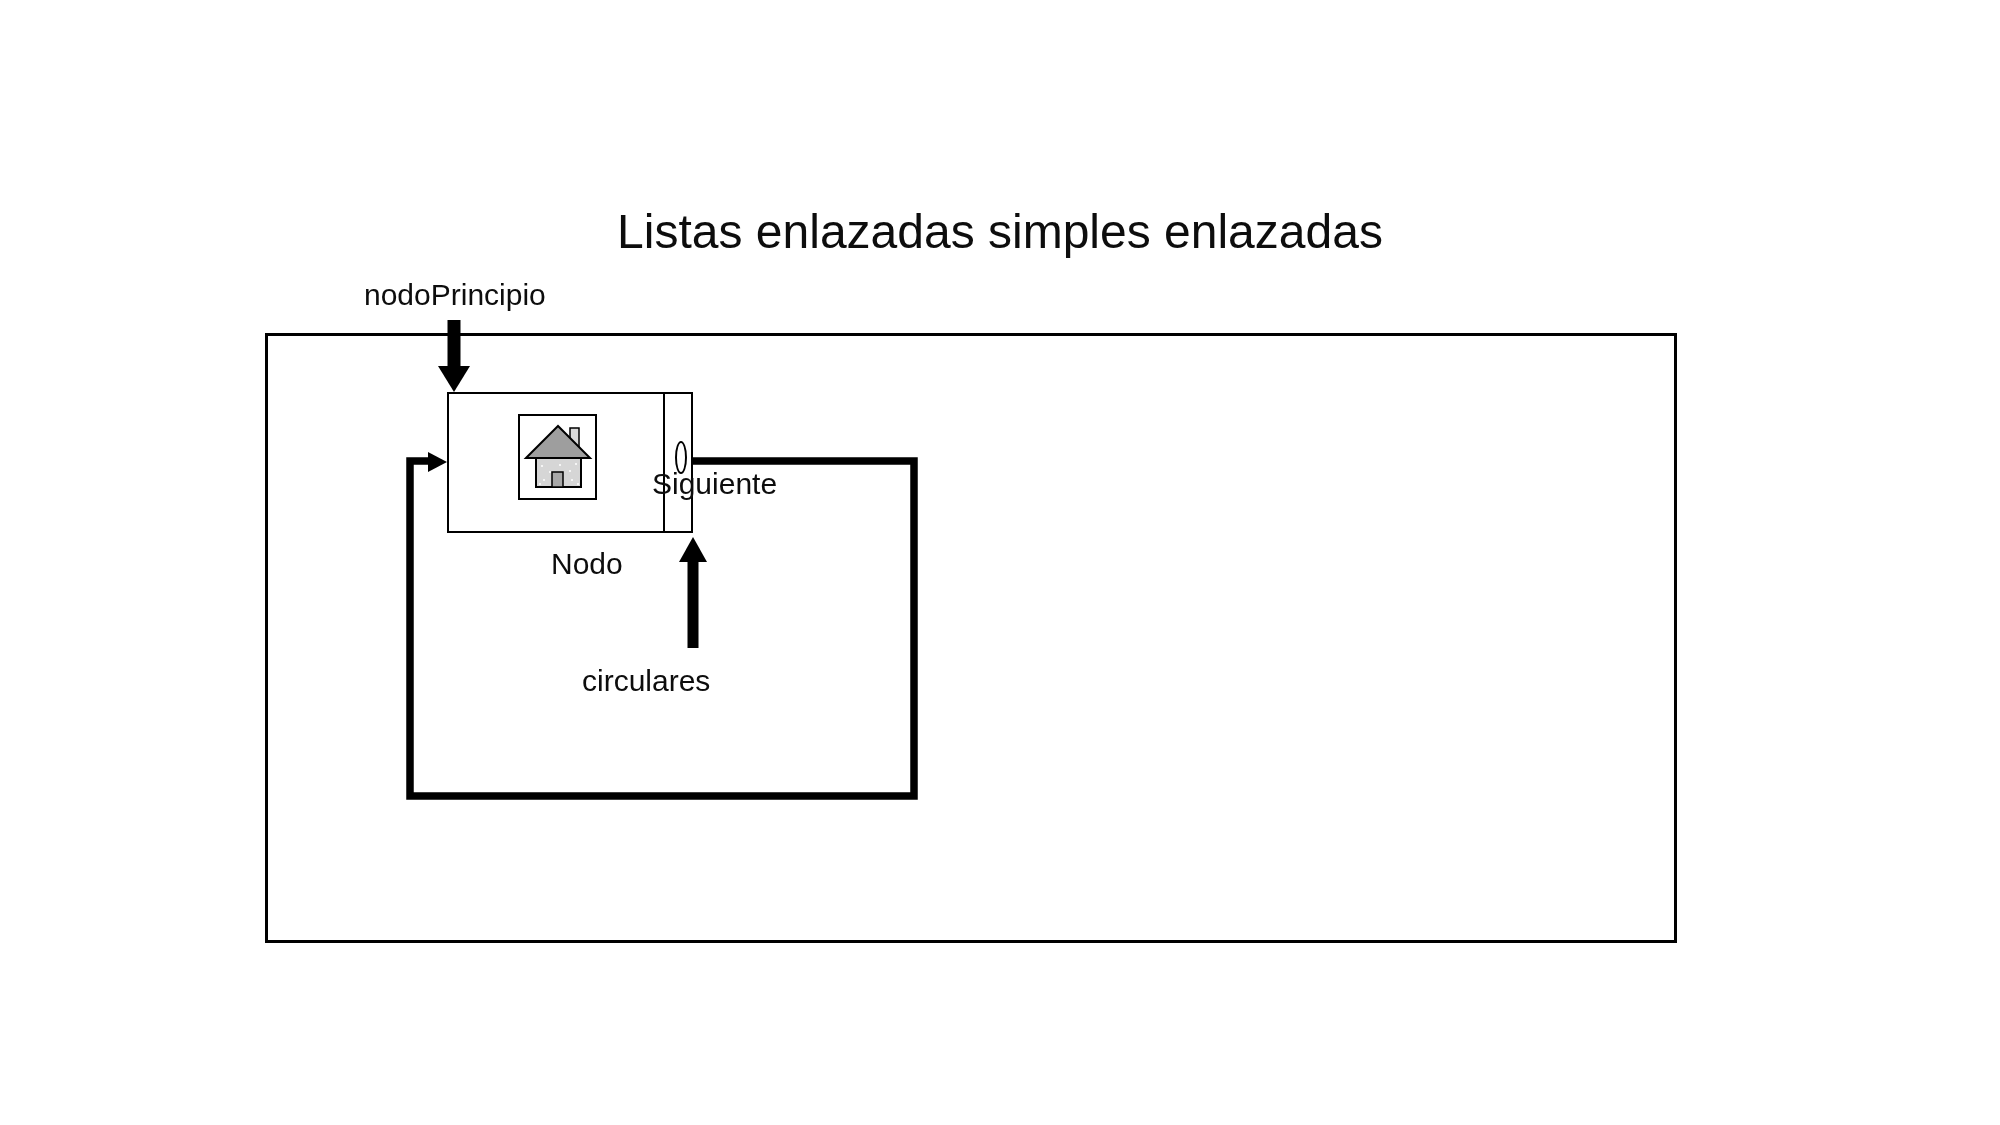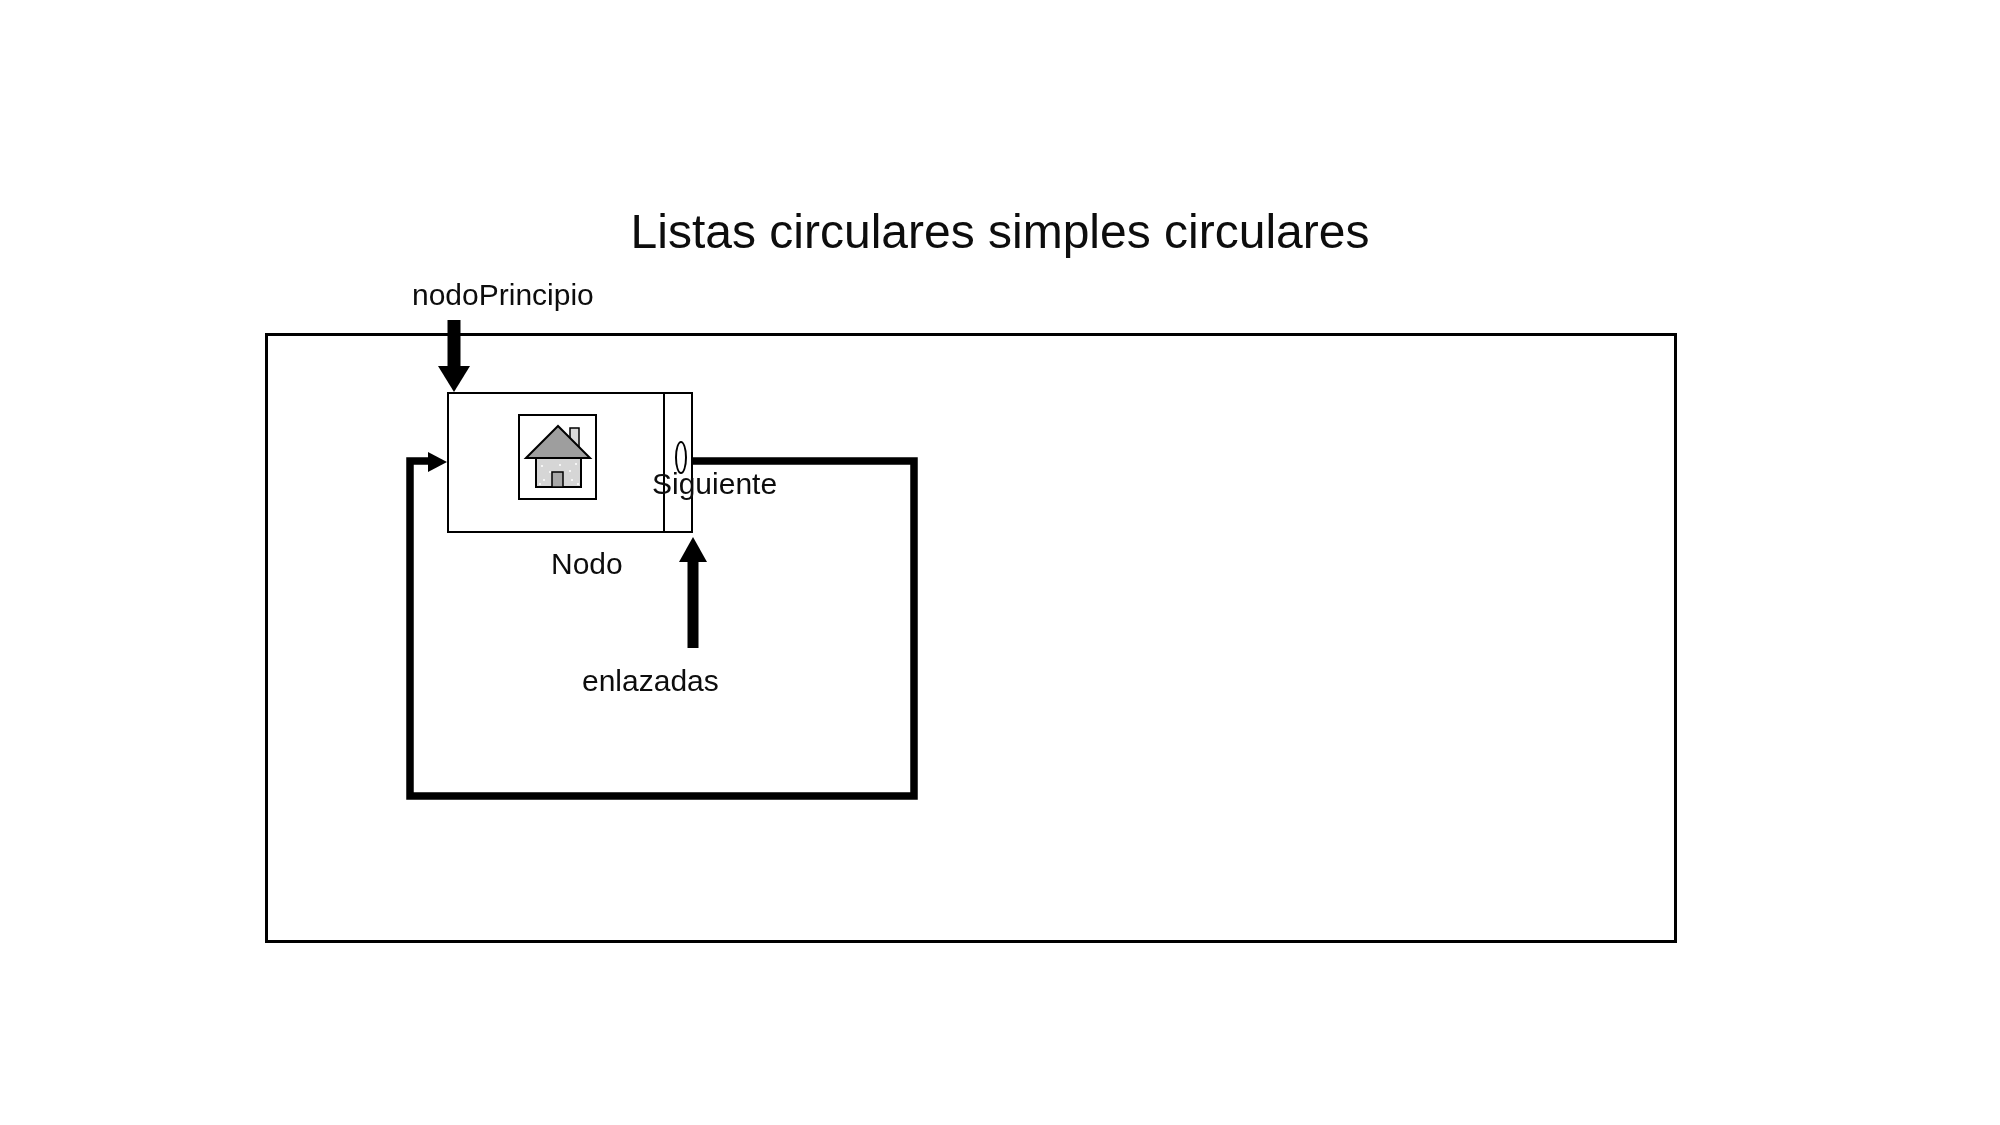--- a/index.html
+++ b/index.html
@@ -28,21 +28,21 @@
     letter-spacing: 0px;
     color: #0d0d0d;
   }
   .label {
     position: absolute;
     font-size: 30px;
     line-height: 1.1;
     white-space: nowrap;
     color: #0d0d0d;
   }
-  .label-nodo-principio { left: 364px; top: 278px; margin-left: 48px; }
+  .label-nodo-principio { left: 364px; top: 278px; }
   .label-siguiente      { left: 652px; top: 467px; }
   .label-nodo           { left: 551px; top: 547px; }
   .label-nodo-ultimo    { left: 582px; top: 664px; }
 
   .outer-rect {
     position: absolute;
     left: 265px;
     top: 333px;
     width: 1412px;
     height: 610px;
@@ -101,21 +101,21 @@
     width: 2000px;
     height: 1125px;
     pointer-events: none;
   }
 </style>
 </head>
 <body>
 
 <div class="canvas">
 
-  <h1 class="title">Listas circulares simples circulares</h1>
+  <h1 class="title">Listas enlazadas simples enlazadas</h1>
 
   <div class="outer-rect"></div>
 
   <div class="node-box"></div>
   <div class="node-divider"></div>
 
   <div class="house-box">
     <svg viewBox="0 0 75 82">
       <rect x="50" y="12" width="9" height="20" stroke="#000000" stroke-width="1.5" fill="#d9d9d9"></rect>
       <polygon points="6,42 38,10 70,42" stroke="#000000" stroke-width="2" stroke-linejoin="miter" fill="#9e9e9e"></polygon>
@@ -151,15 +151,15 @@
 
     <g>
       <line x1="693" y1="648" x2="693" y2="561" stroke="#000000" stroke-width="11"></line>
       <polygon points="679,562 707,562 693,537" fill="#000000"></polygon>
     </g>
   </svg>
 
   <div class="label label-nodo-principio">nodoPrincipio</div>
   <div class="label label-siguiente">Siguiente</div>
   <div class="label label-nodo">Nodo</div>
-  <div class="label label-nodo-ultimo">enlazadas</div>
+  <div class="label label-nodo-ultimo">circulares</div>
 
 </div>
 
 </body></html>

